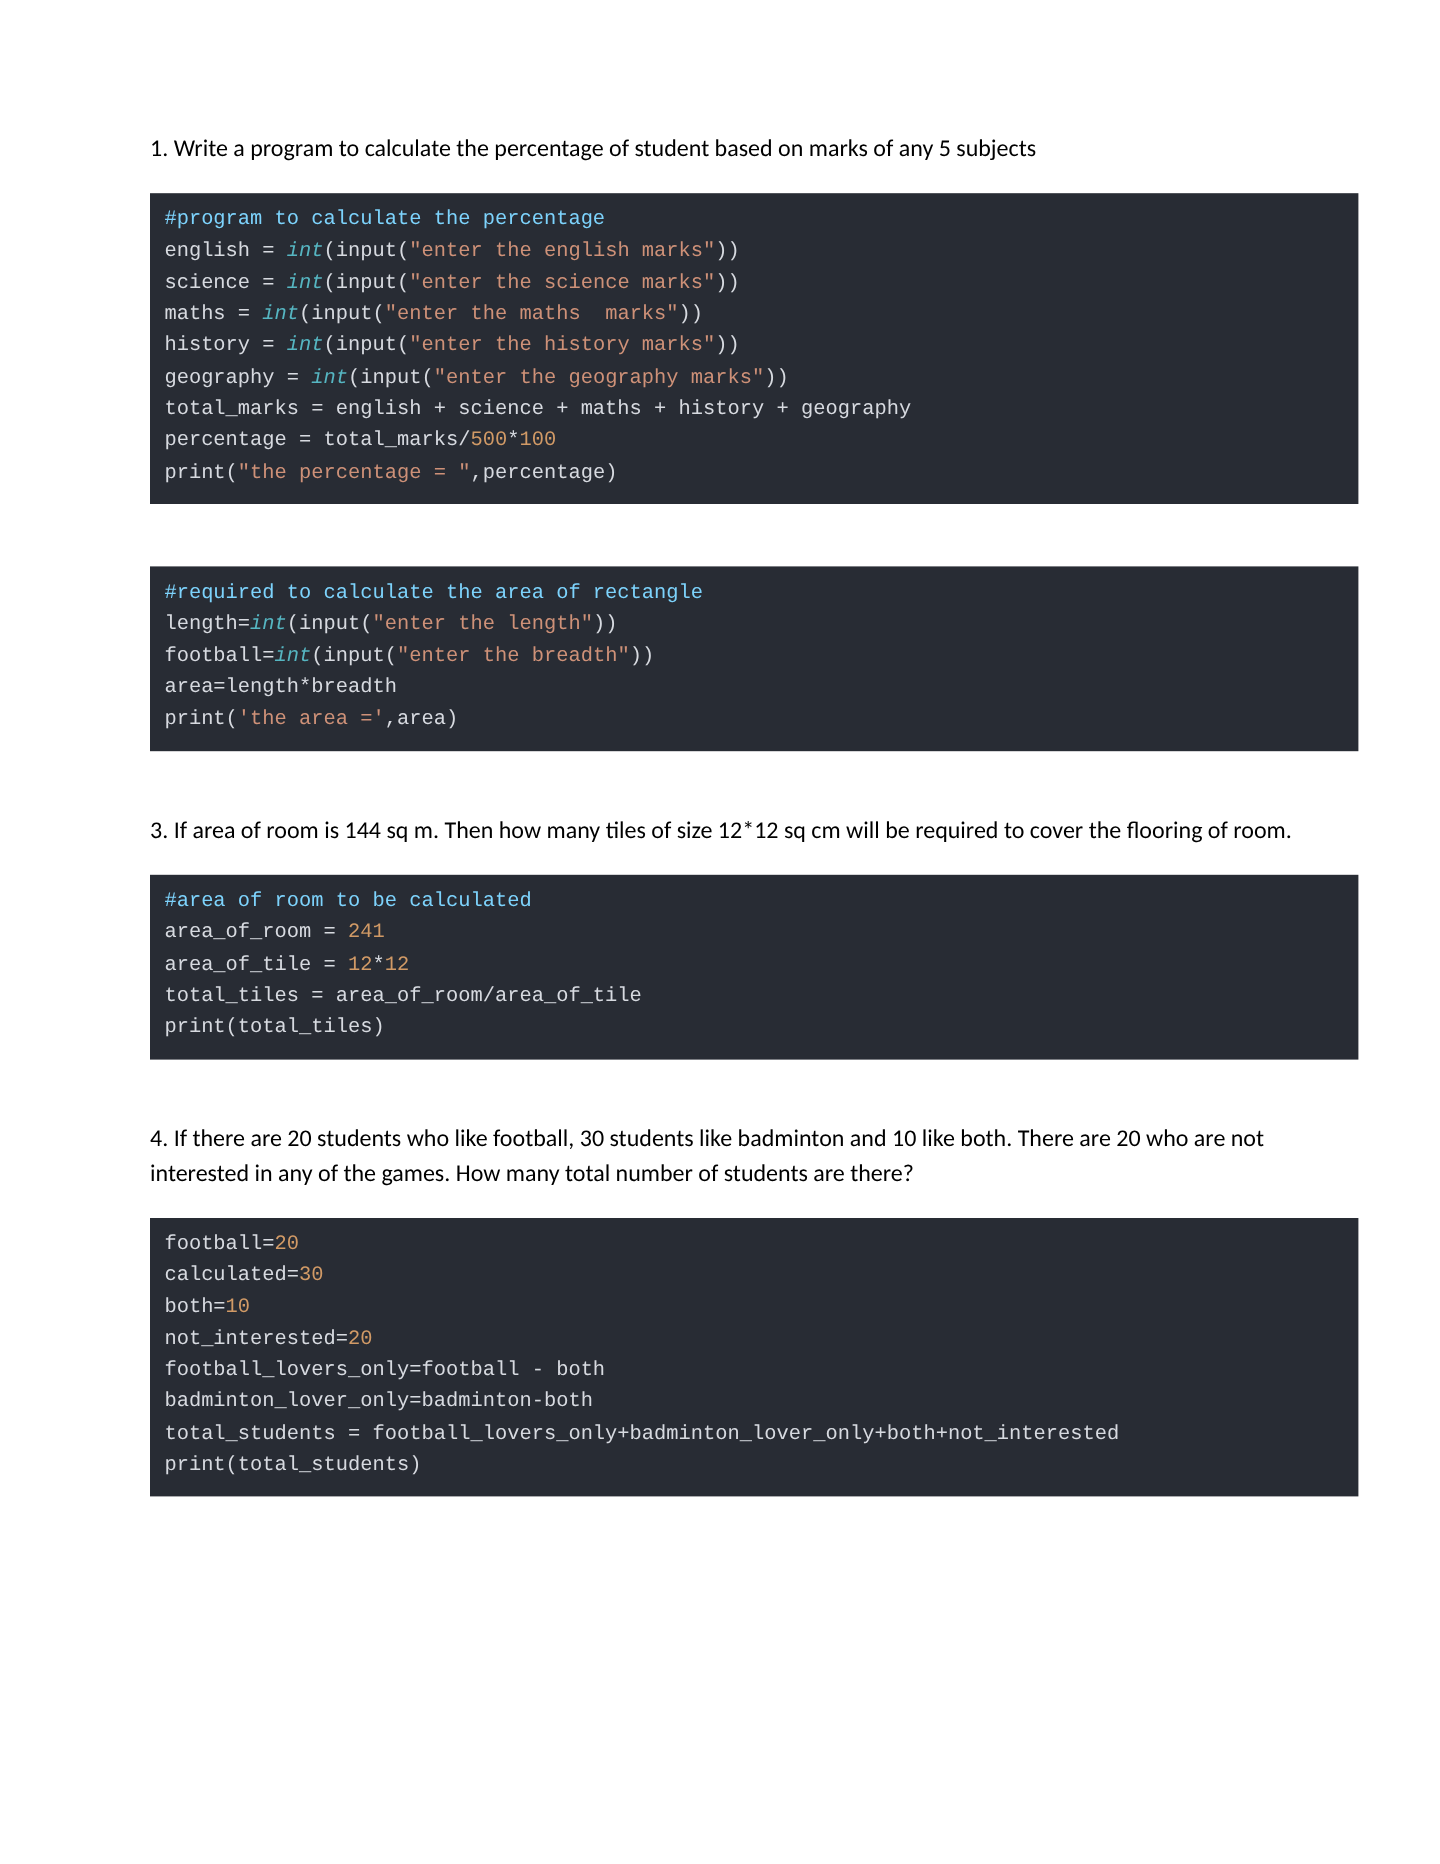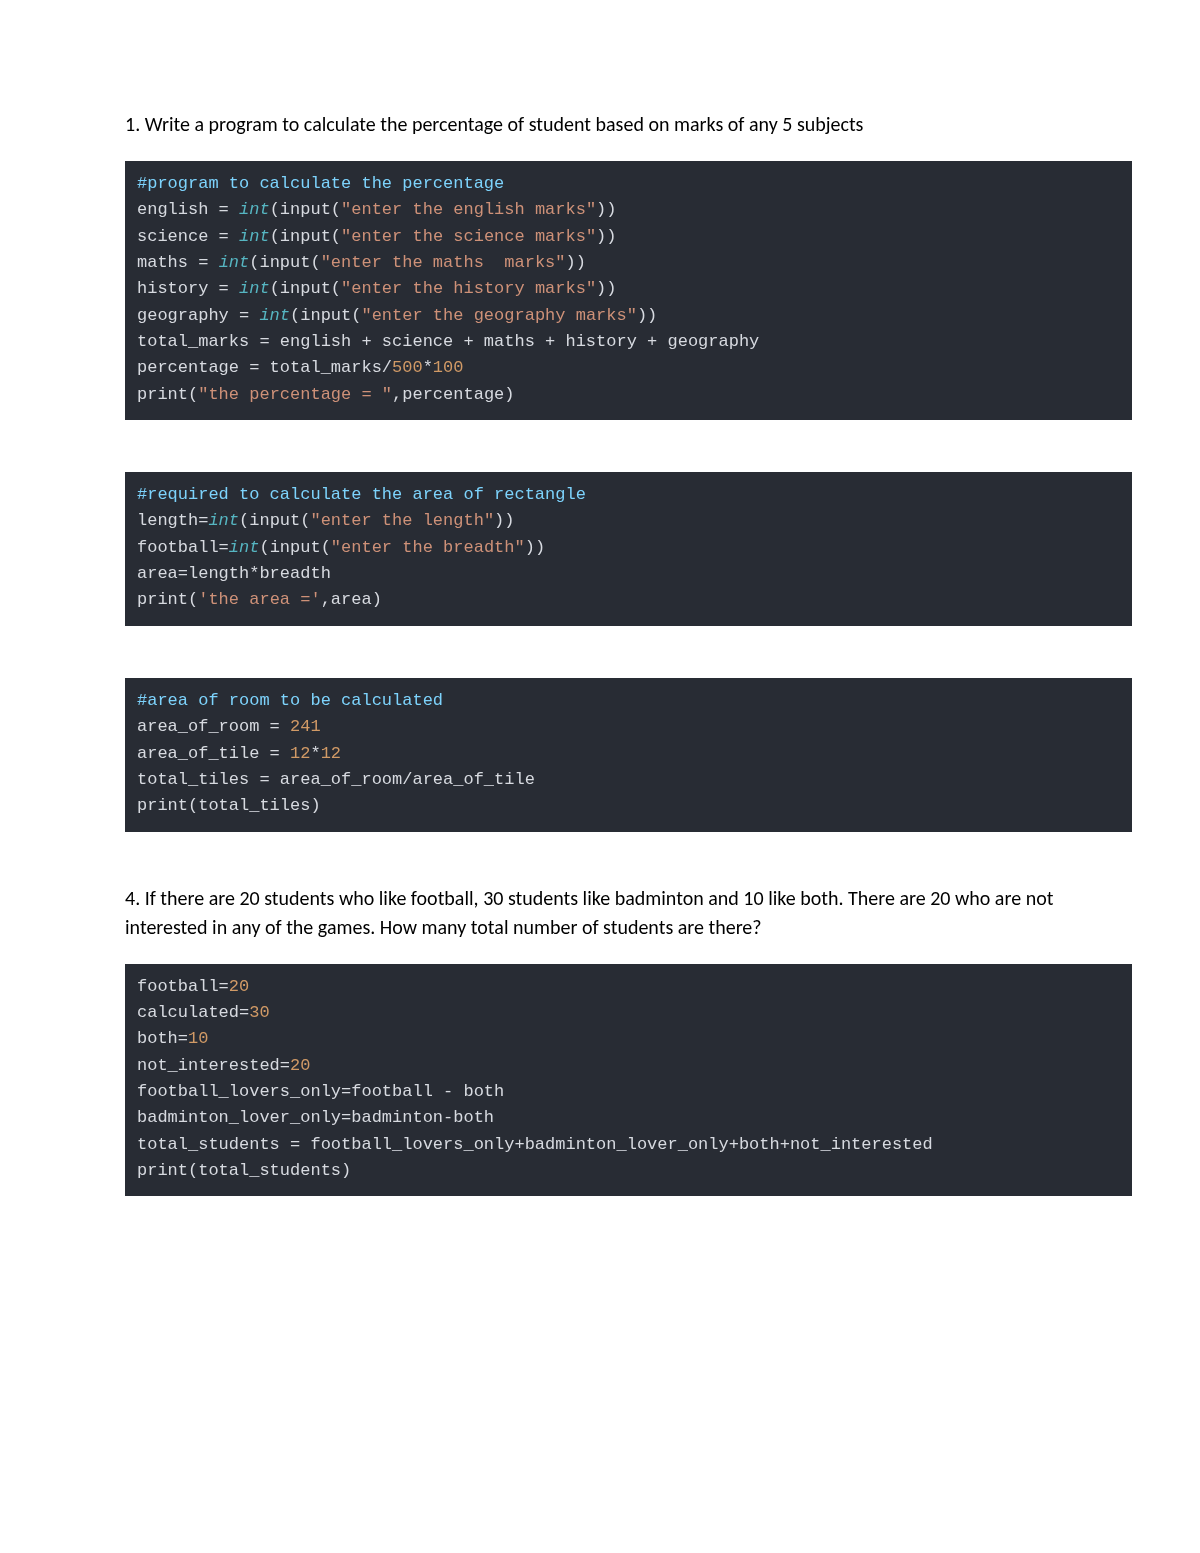--- a/index.html
+++ b/index.html
@@ -52,20 +52,21 @@
 <span>total_marks = english + science + maths + history + geography</span>
 <span>percentage = total_marks/</span><span class="tok-num">500</span><span>*</span><span class="tok-num">100</span>
 <span>print(</span><span class="tok-str">"the percentage = "</span><span>,percentage)</span></div>
 
   <div class="codeblock"><span class="tok-cm">#required to calculate the area of rectangle</span>
 <span>length=</span><span class="tok-bi">int</span><span>(input(</span><span class="tok-str">"enter the length"</span><span>))</span>
 <span>football=</span><span class="tok-bi">int</span><span>(input(</span><span class="tok-str">"enter the breadth"</span><span>))</span>
 <span>area=length*breadth</span>
 <span>print(</span><span class="tok-str">'the area ='</span><span>,area)</span></div>
 
+  <div class="question">3. If area of room is 144 sq m. Then how many tiles of size 12*12 sq cm will be required to cover the flooring of room.</div>
   <div class="codeblock"><span class="tok-cm">#area of room to be calculated</span>
 <span>area_of_room = </span><span class="tok-num">241</span>
 <span>area_of_tile = </span><span class="tok-num">12</span><span>*</span><span class="tok-num">12</span>
 <span>total_tiles = area_of_room/area_of_tile</span>
 <span>print(total_tiles)</span></div>
 
   <div class="question">4. If there are 20 students who like football, 30 students like badminton and 10 like both. There are 20 who are not interested in any of the games. How many total number of students are there?</div>
   <div class="codeblock"><span>football=</span><span class="tok-num">20</span>
 <span>calculated=</span><span class="tok-num">30</span>
 <span>both=</span><span class="tok-num">10</span>

